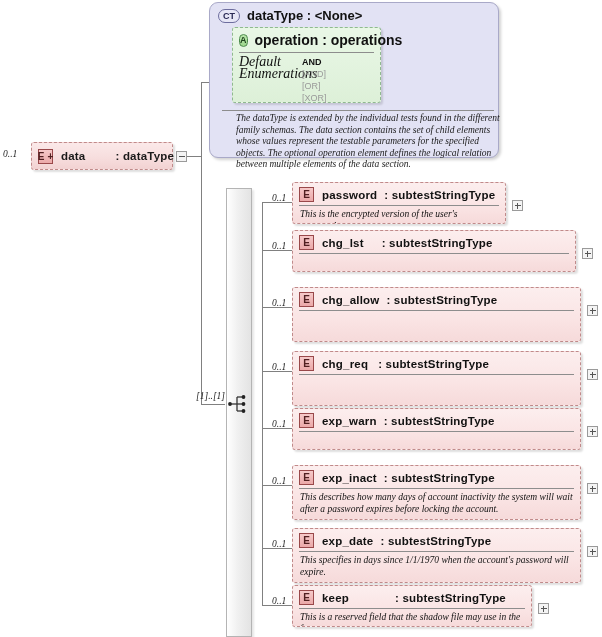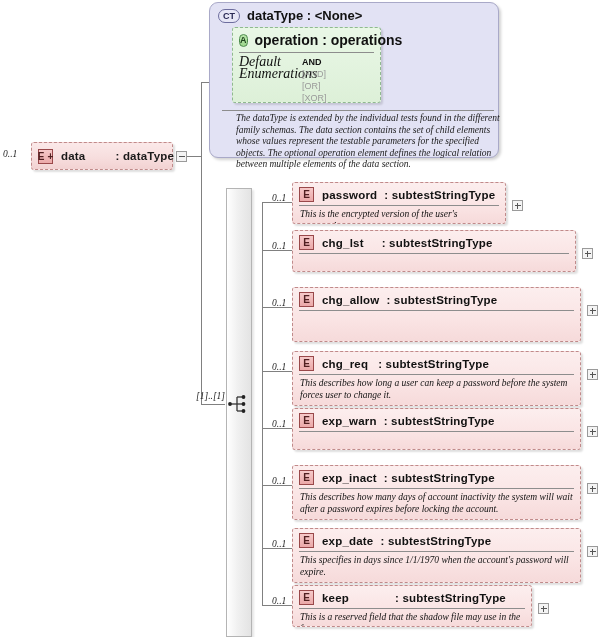--- a/index.html
+++ b/index.html
@@ -406,21 +406,20 @@
   <div class="toggle plus" style="left:587px; top:305px;"></div>
 
   <div class="card" style="left:272px; top:362px;">0..1</div>
   <div class="row-box" style="left:292px; top:351px; width:289px; height:55px;">
     <div class="row-head">
       <span class="badge-e">E</span>
       <span class="row-name">chg_req</span>
       <span class="row-type" style="margin-left:10px;">: <span>subtestStringType</span></span>
     </div>
     <div class="row-sep"></div>
-    <div class="row-doc">This describes how long a user can keep a password before the system forces user to change it.</div>
   </div>
   <div class="toggle plus" style="left:587px; top:369px;"></div>
 
   <div class="card" style="left:272px; top:419px;">0..1</div>
   <div class="row-box" style="left:292px; top:408px; width:289px; height:42px;">
     <div class="row-head">
       <span class="badge-e">E</span>
       <span class="row-name">exp_warn</span>
       <span class="row-type" style="margin-left:7px;">: <span>subtestStringType</span></span>
     </div>

